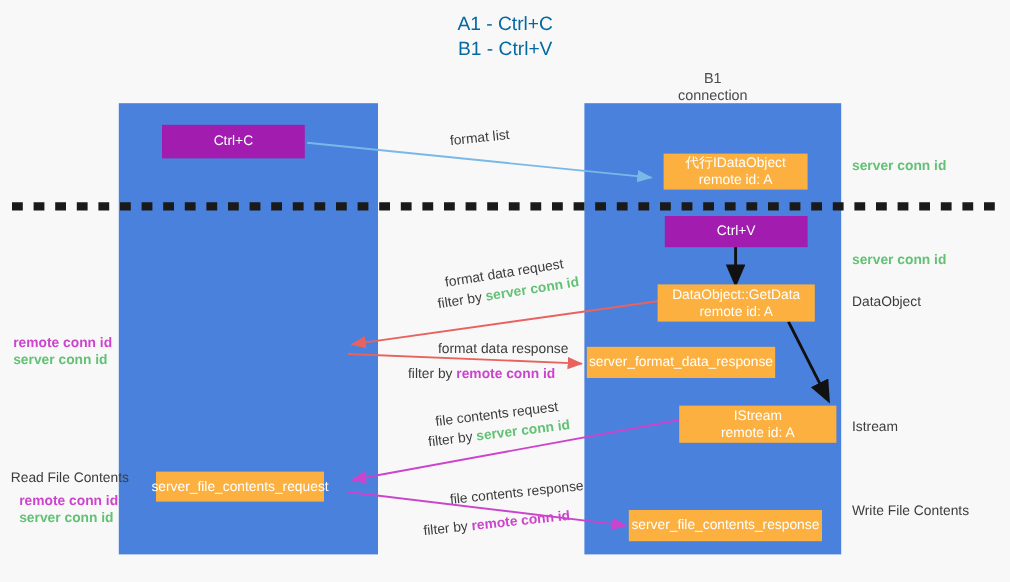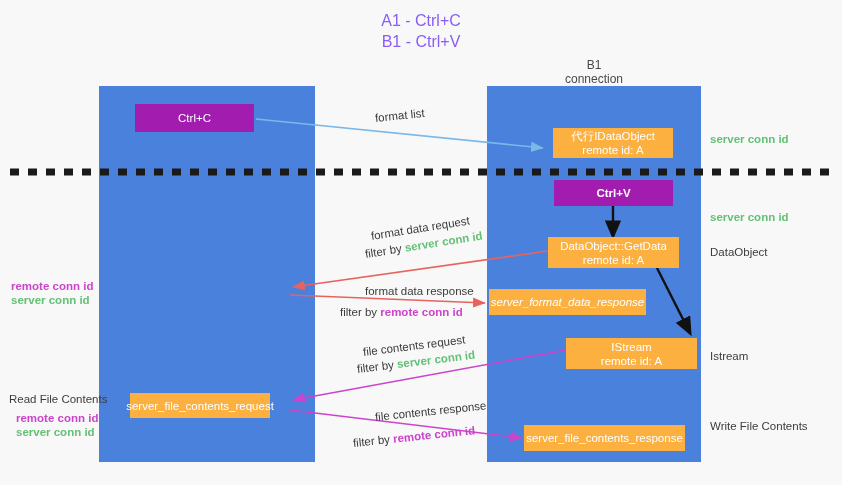--- a/index.html
+++ b/index.html
@@ -9,21 +9,21 @@
     background: #f8f8f8;
     font-family: "Liberation Sans", "DejaVu Sans", sans-serif;
     color: #3c3c3c;
     overflow: hidden;
     position: relative;
   }
   #canvas { position: absolute; inset: 0; width: 842px; height: 485px; }
 
   .title {
     position: absolute; left: 0; top: 10px; width: 842px;
-    text-align: center; font-size: 16px; line-height: 21px; color: #8b5cf6;
+    text-align: center; font-size: 16px; line-height: 21px; color: #0369a1;
     white-space: pre;
   }
 
   .col-head {
     position: absolute; text-align: center; font-size: 12px;
     line-height: 14px; color: #4a4a4a; white-space: pre;
   }
 
   .column {
     position: absolute; background: #4a81dd;
@@ -101,26 +101,26 @@
     <line x1="566" y1="350" x2="293" y2="400" stroke="#cc44cc" stroke-width="1.6" marker-end="url(#ah-mag)"></line>
 
     <line x1="290" y1="410" x2="522" y2="438" stroke="#cc44cc" stroke-width="1.6" marker-end="url(#ah-mag)"></line>
   </svg>
 
   <div class="box green" style="left:135px; top:104px; width:119px; height:28px;">Ctrl+C</div>
   <div class="box orange" style="left:130px; top:393px; width:140px; height:25px;">server_file_contents_request</div>
 
   <div class="box orange" style="left:553px; top:128px; width:120px; height:30px;">代行IDataObject
 remote id: A</div>
-  <div class="box green" style="left:554px; top:180px; width:119px; height:26px;font-weight:bold;">Ctrl+V</div>
+  <div class="box green" style="left:554px; top:180px; width:119px; height:26px;">Ctrl+V</div>
   <div class="box orange" style="left:548px; top:237px; width:131px; height:31px;">DataObject::GetData
 remote id: A</div>
   <div class="box orange" style="left:566px; top:338px; width:131px; height:31px;">IStream
 remote id: A</div>
-  <div class="box orange" style="left:489px; top:289px; width:157px; height:26px;font-style:italic;">server_format_data_response</div>
+  <div class="box orange" style="left:489px; top:289px; width:157px; height:26px;">server_format_data_response</div>
   <div class="box orange" style="left:524px; top:425px; width:161px; height:26px;">server_file_contents_response</div>
 
   <div class="lbl dark rot-c" style="left:375px; top:111px;">format list</div>
 
   <div class="lbl dark rot-a" style="left:371px; top:229px;">format data request</div>
   <div class="lbl mixed rot-a" style="left:365px; top:247px;"><span>filter by </span><span class="g">server conn id</span></div>
 
   <div class="lbl dark" style="left:365px; top:284px;">format data response</div>
   <div class="lbl mixed" style="left:340px; top:305px;"><span>filter by </span><span class="m">remote conn id</span></div>
 

